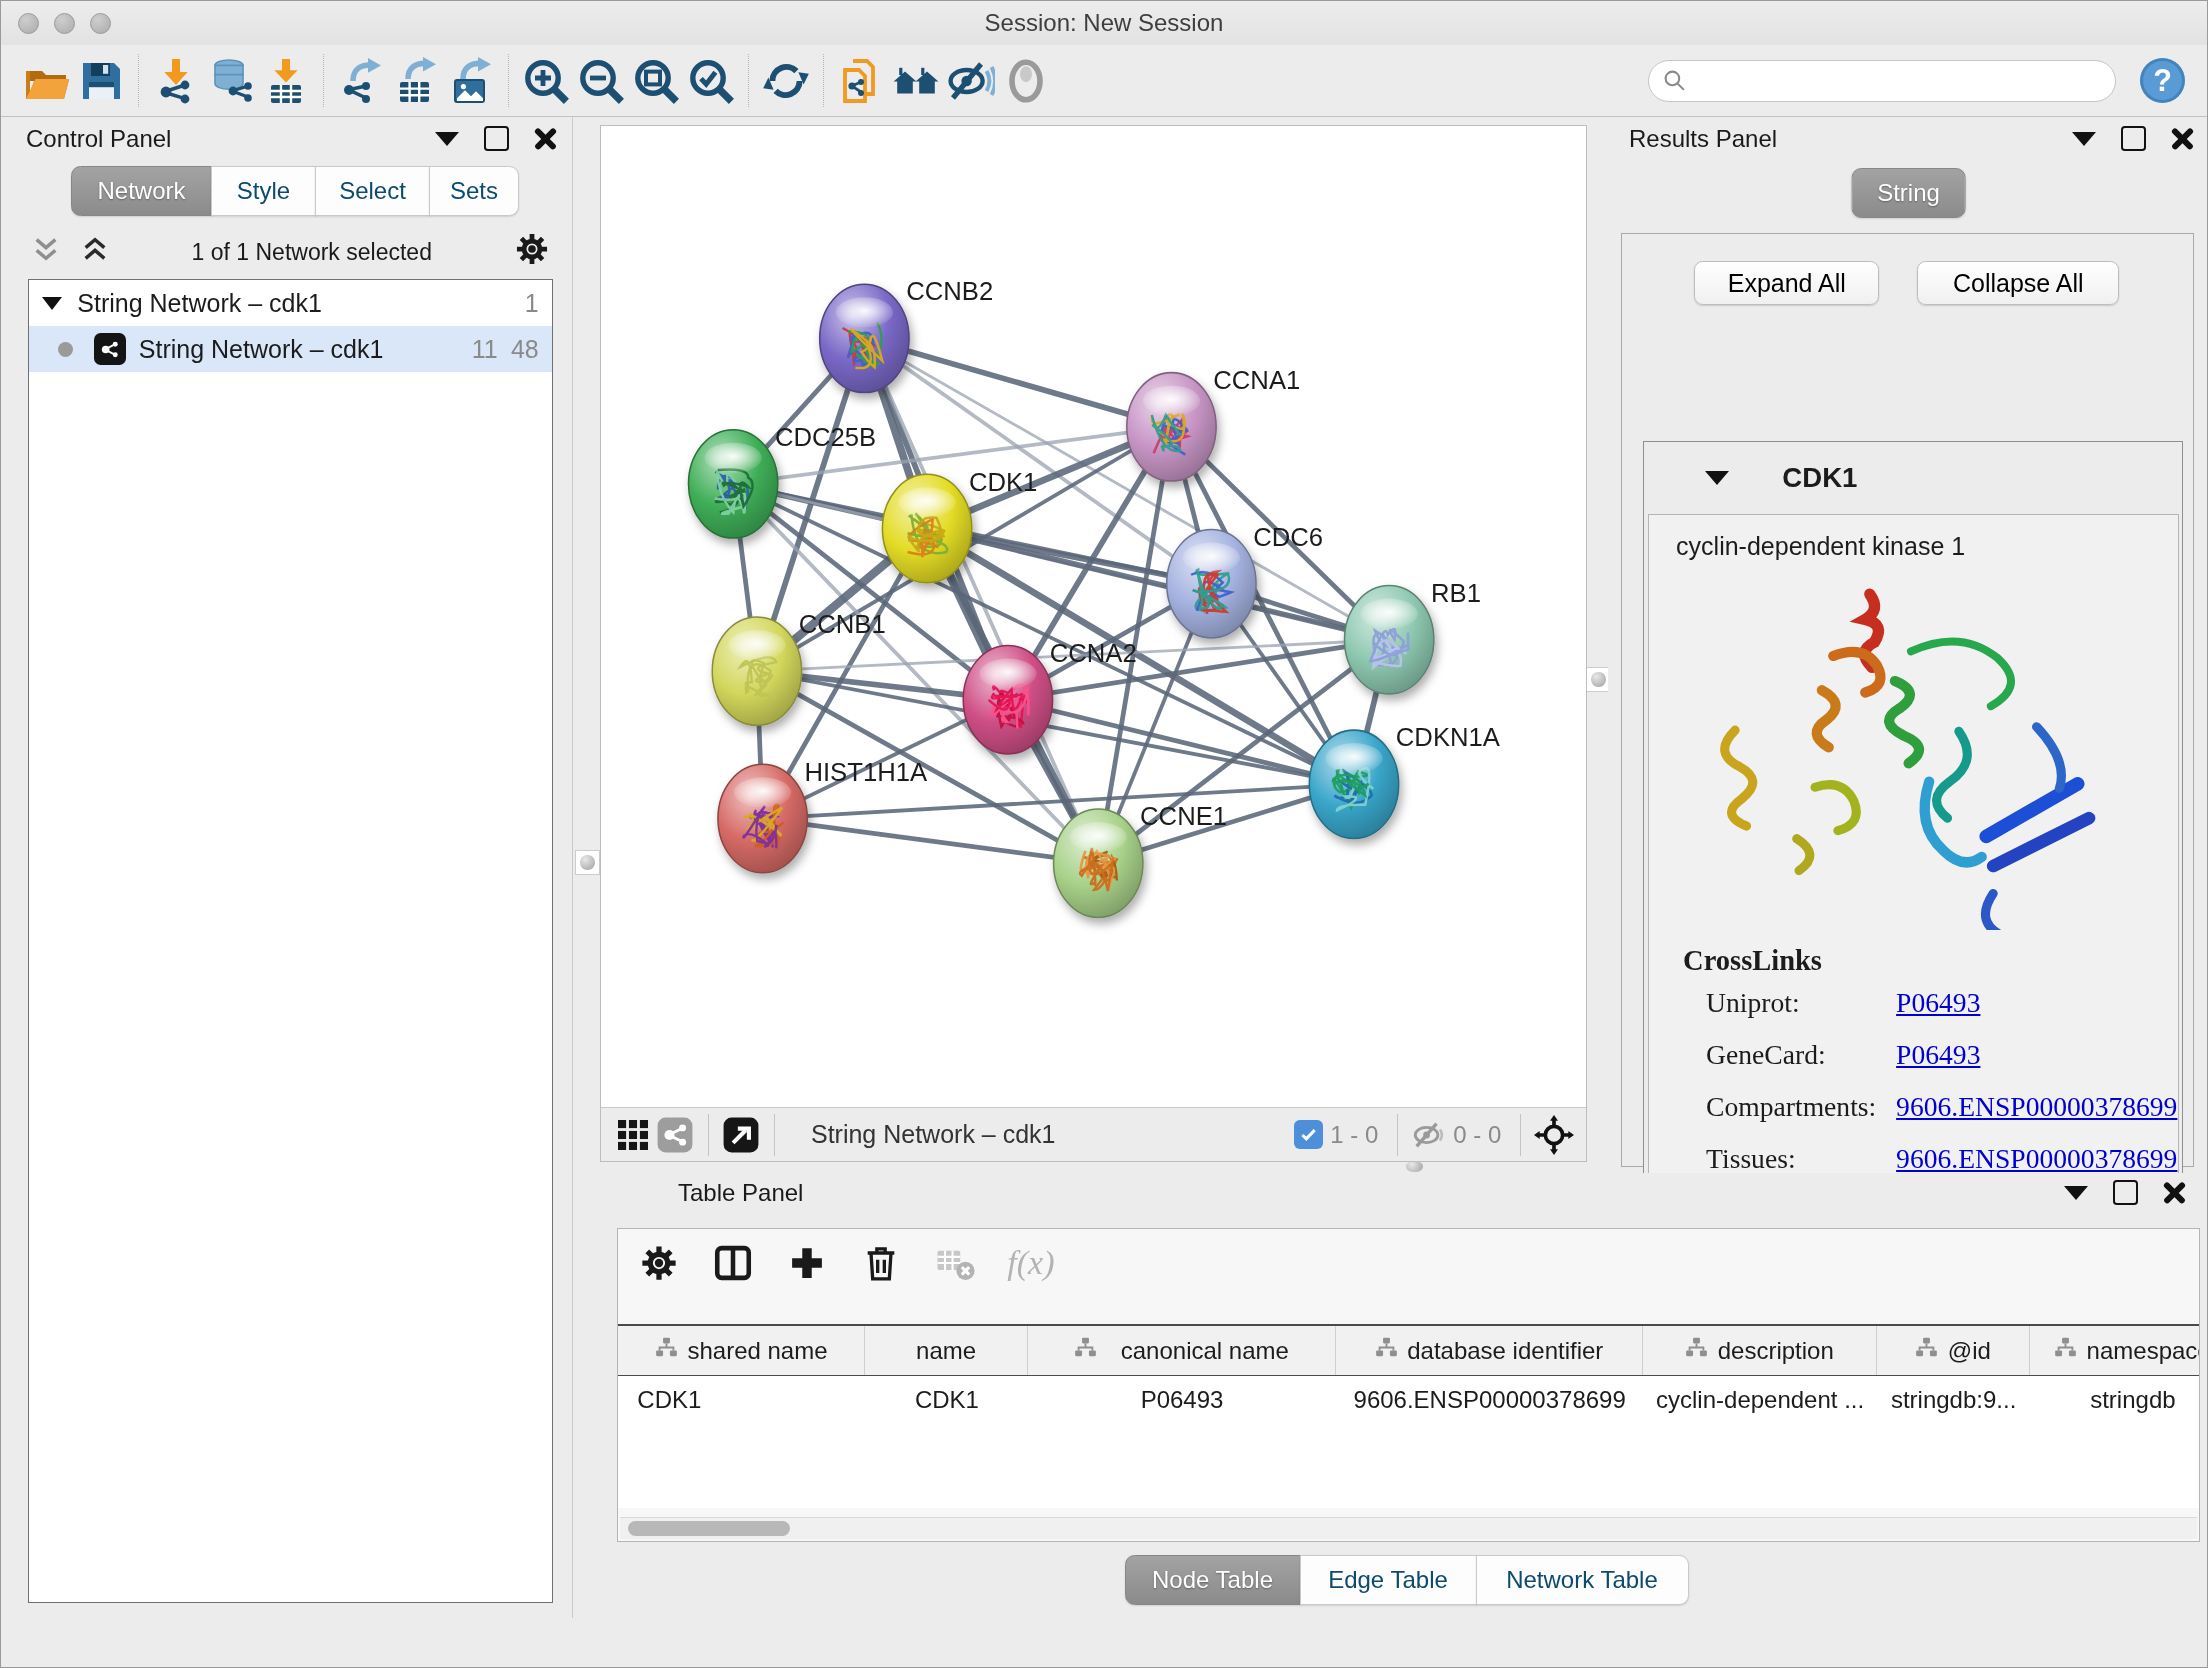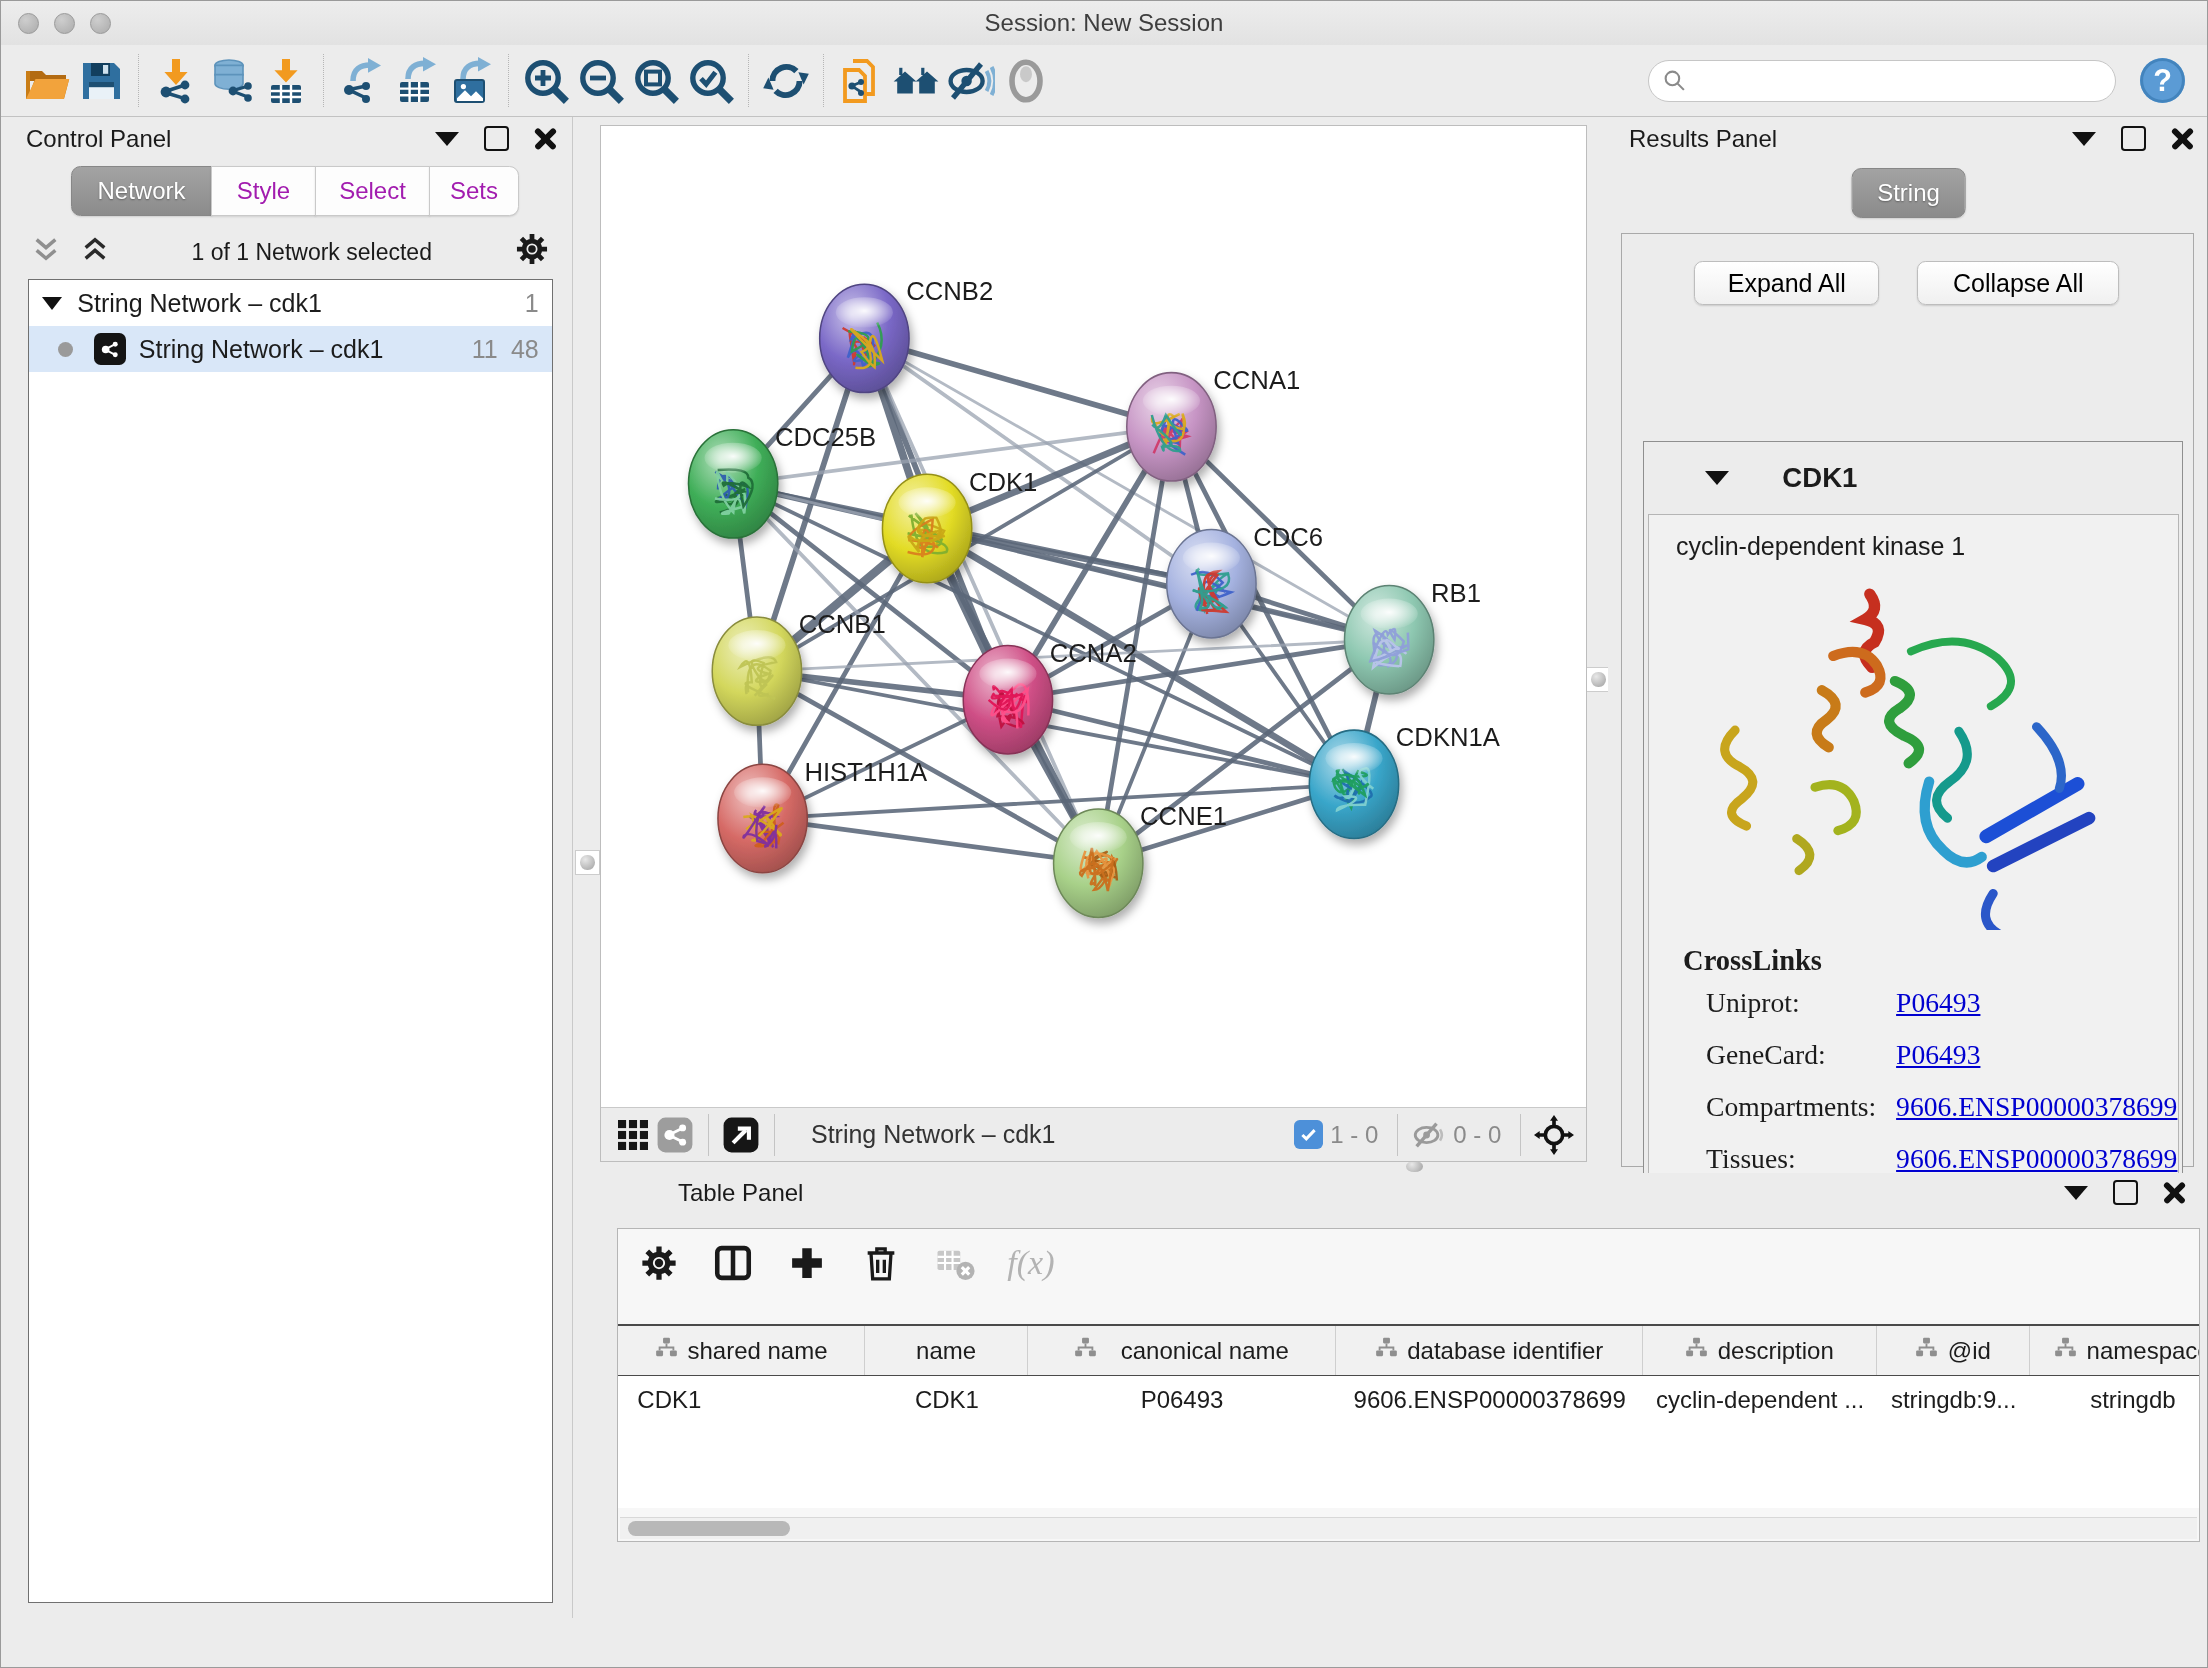--- a/index.html
+++ b/index.html
@@ -27,21 +27,21 @@
   .panel-title{font-size:24px;color:#1a1a1a;}
   .pctrl{display:flex;align-items:center;gap:25px;}
   .tri-down{width:0;height:0;border-left:12.4px solid transparent;border-right:12.4px solid transparent;border-top:14.3px solid #111;}
   .float-box{width:21px;height:21px;border:2.9px solid #111;border-radius:3.8px;}
   .close-x{width:23px;height:23px;position:relative;}
   .close-x:before,.close-x:after{content:"";position:absolute;left:-1.9px;top:8.6px;width:27px;height:5.7px;background:#111;border-radius:2.9px;}
   .close-x:before{transform:rotate(45deg);} .close-x:after{transform:rotate(-45deg);}
   
   .seg{display:flex;}
   .seg-tab{height:48px;line-height:48px;text-align:center;font-size:24px;background:#fdfdfd;
-    border:1px solid #c9c9c9;margin-left:-1px;color:#a21caf;box-shadow:0 1px 1.9px rgba(0,0,0,.12);}
+    border:1px solid #c9c9c9;margin-left:-1px;color:#0c4a6e;box-shadow:0 1px 1.9px rgba(0,0,0,.12);}
   .seg-tab:first-child{border-radius:9.5px 0 0 9.5px;margin-left:0;}
   .seg-tab:last-child{border-radius:0 9.5px 9.5px 0;}
   .seg-tab.only{border-radius:9.5px;}
   .seg-tab.active{background:linear-gradient(#a3a3a3,#8b8b8b);color:#fff;border-color:#878787;text-shadow:0 1px 1.9px rgba(0,0,0,.35);}
   
   .control-panel{position:absolute;left:0;top:116px;width:571px;height:1501px;background:#ececec;border-right:1px solid #c9c9c9;}
   .cp-header{position:absolute;left:25px;right:15px;top:7.6px;display:flex;align-items:center;}
   .cp-header .pctrl{margin-left:auto;}
   .cp-tabs{position:absolute;left:70px;top:49px;}
   .cp-toolrow{position:absolute;left:28.5px;right:21px;top:112px;height:46px;display:flex;align-items:center;font-size:23px;}
@@ -856,17 +856,22 @@
               <div class="tbl-cell" style="width: 157px;">stringdb:9...</div>
               <div class="tbl-cell" style="width: 209px;">stringdb</div>
             </div>
           </div>
         <div class="tbl-fill"></div>
       </div>
       <div class="hscroll">
           <i></i>
         </div>
     </div>
+    <div class="tp-tabs seg" id="tpTabs">
+        <span class="seg-tab active" style="width: 174px;">Node Table</span>
+        <span class="seg-tab" style="width: 175px;">Edge Table</span>
+        <span class="seg-tab" style="width: 211px;">Network Table</span>
+      </div>
   </div>
 
 
 </div>
 
 
 </body></html>

